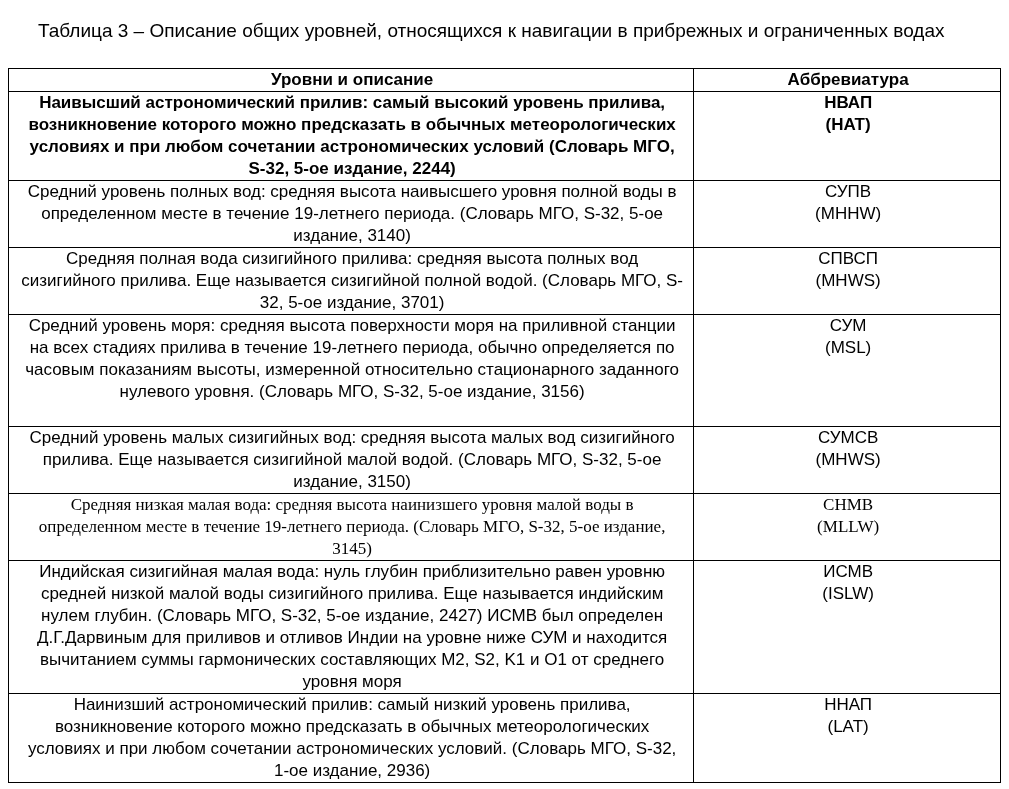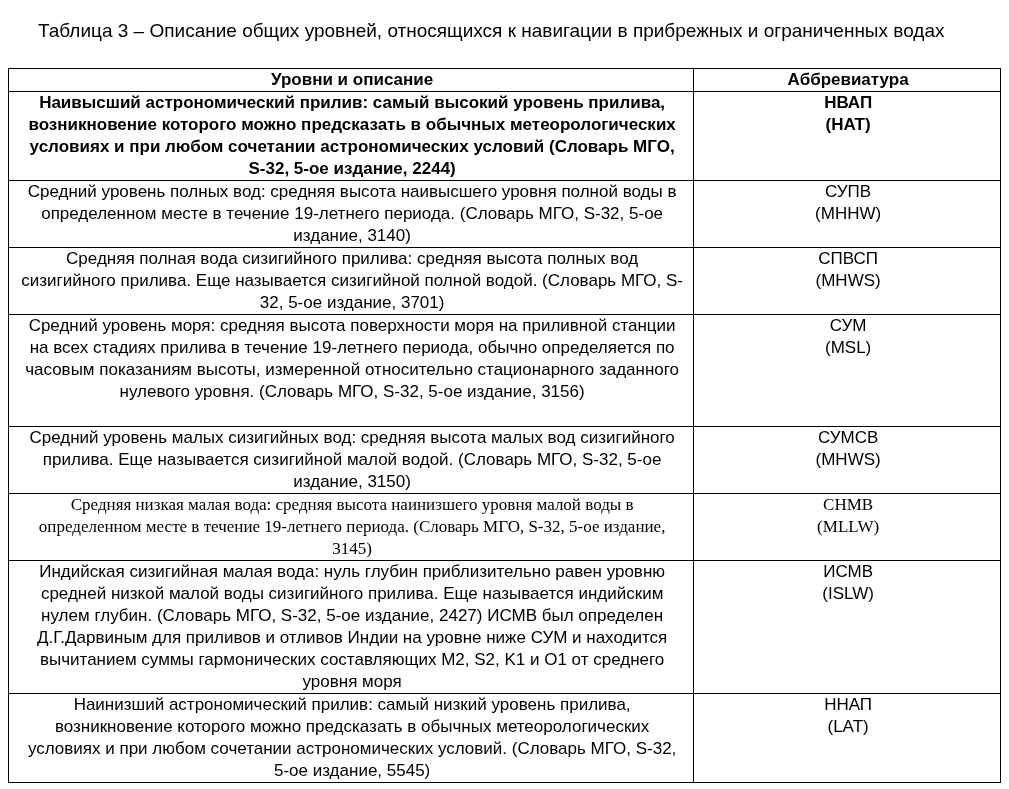--- a/index.html
+++ b/index.html
@@ -85,20 +85,20 @@
         </td>
       </tr>
       <tr style="height: 133px; margin-left: 46px;">
         <td>Индийская сизигийная малая вода: нуль глубин приблизительно равен уровню средней низкой малой воды сизигийного прилива. Еще называется индийским нулем глубин. (Словарь МГО, S-32, 5-ое издание, 2427) ИСМВ был определен Д.Г.Дарвиным для приливов и отливов Индии на уровне ниже СУМ и находится вычитанием суммы гармонических составляющих M2, S2, K1 и O1 от среднего уровня моря</td>
         <td>
           <span class="abbr-line">ИСМВ</span>
           <span class="abbr-line">(ISLW)</span>
         </td>
       </tr>
       <tr style="height: 87px;">
-        <td>Наинизший астрономический прилив: самый низкий уровень прилива, возникновение которого можно предсказать в обычных метеорологических условиях и при любом сочетании астрономических условий. (Словарь МГО, S-32, 5-ое издание, 5545)</td>
+        <td>Наинизший астрономический прилив: самый низкий уровень прилива, возникновение которого можно предсказать в обычных метеорологических условиях и при любом сочетании астрономических условий. (Словарь МГО, S-32, 1-ое издание, 2936)</td>
         <td>
           <span class="abbr-line">ННАП</span>
           <span class="abbr-line">(LAT)</span>
         </td>
       </tr>
     </tbody>
 </table>
 
 </body></html>

